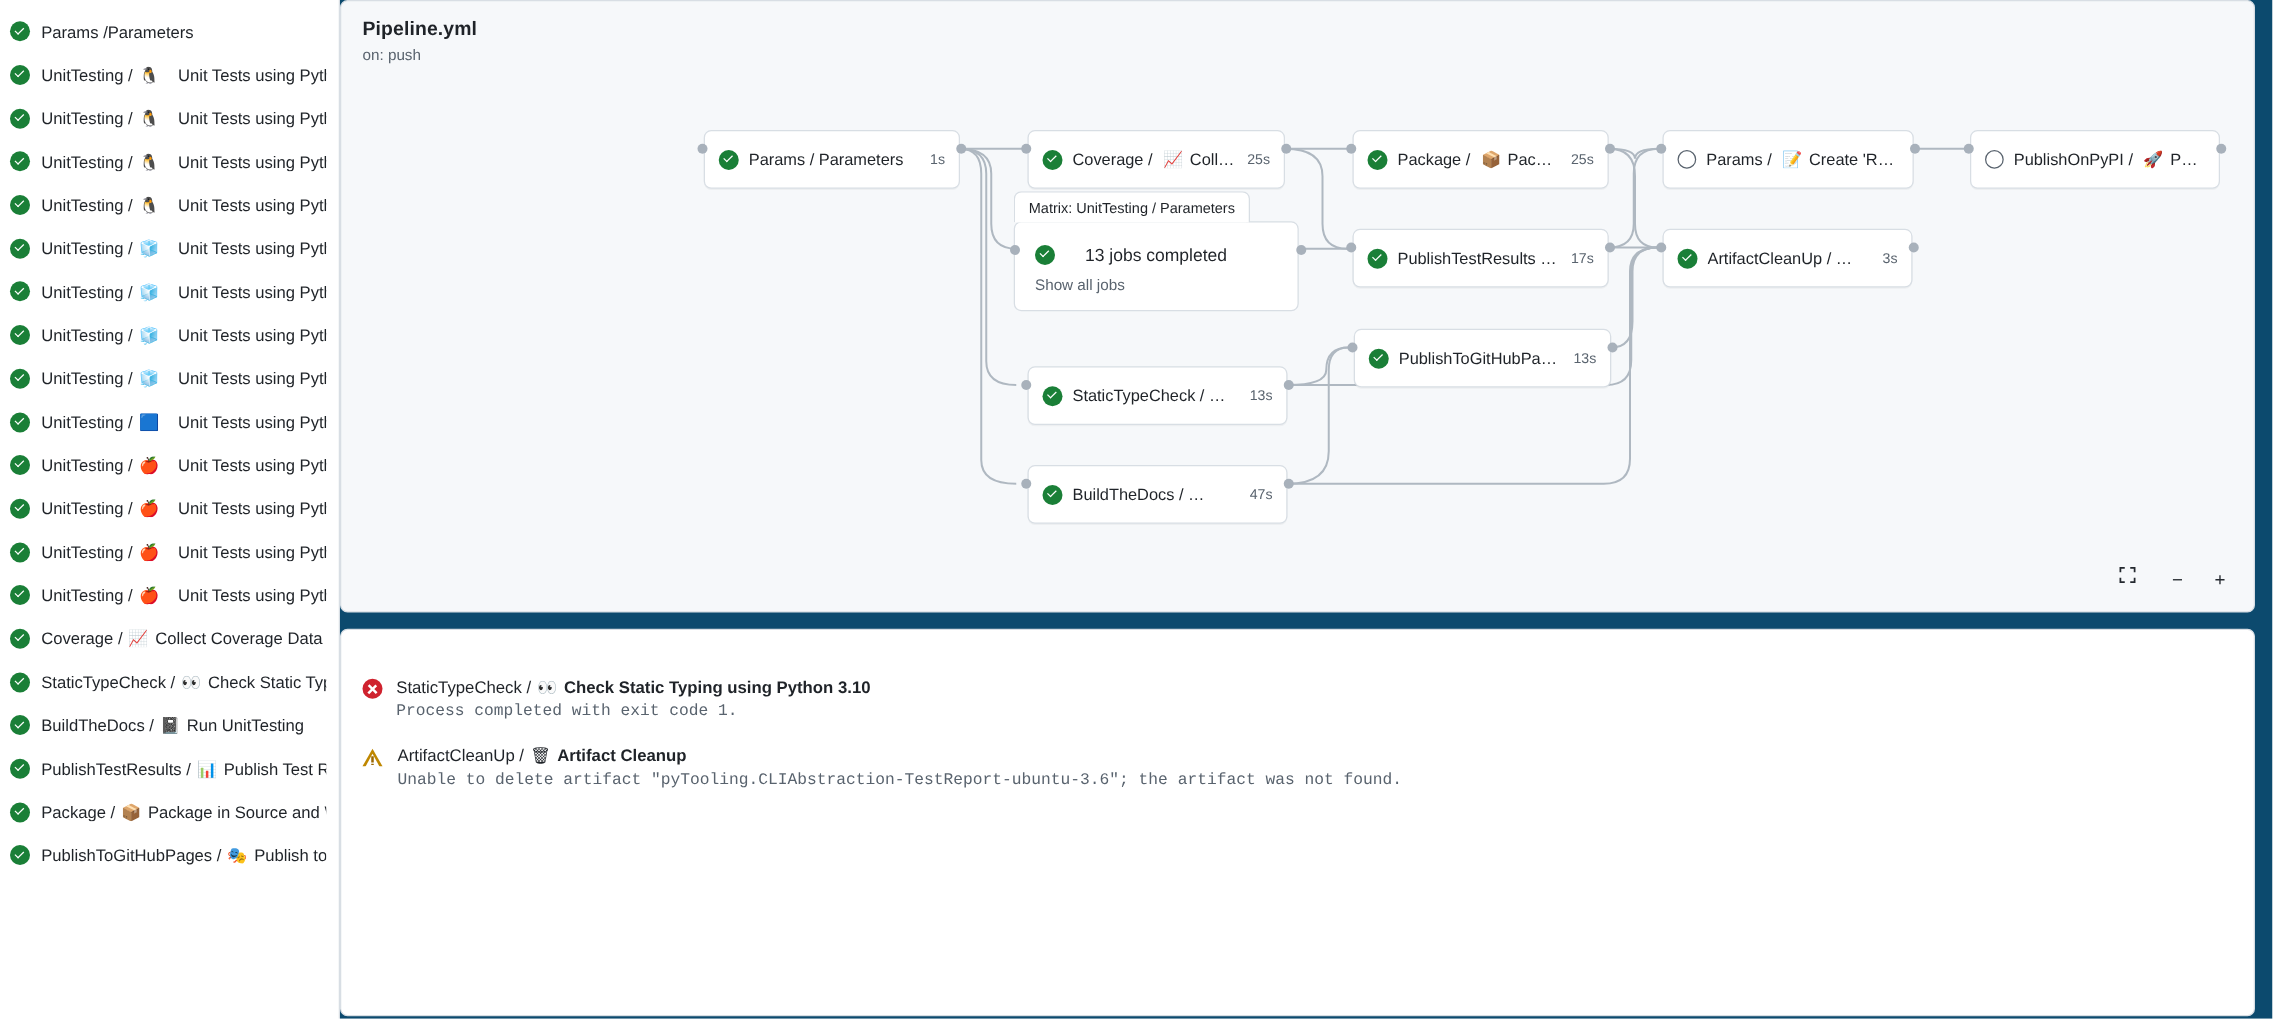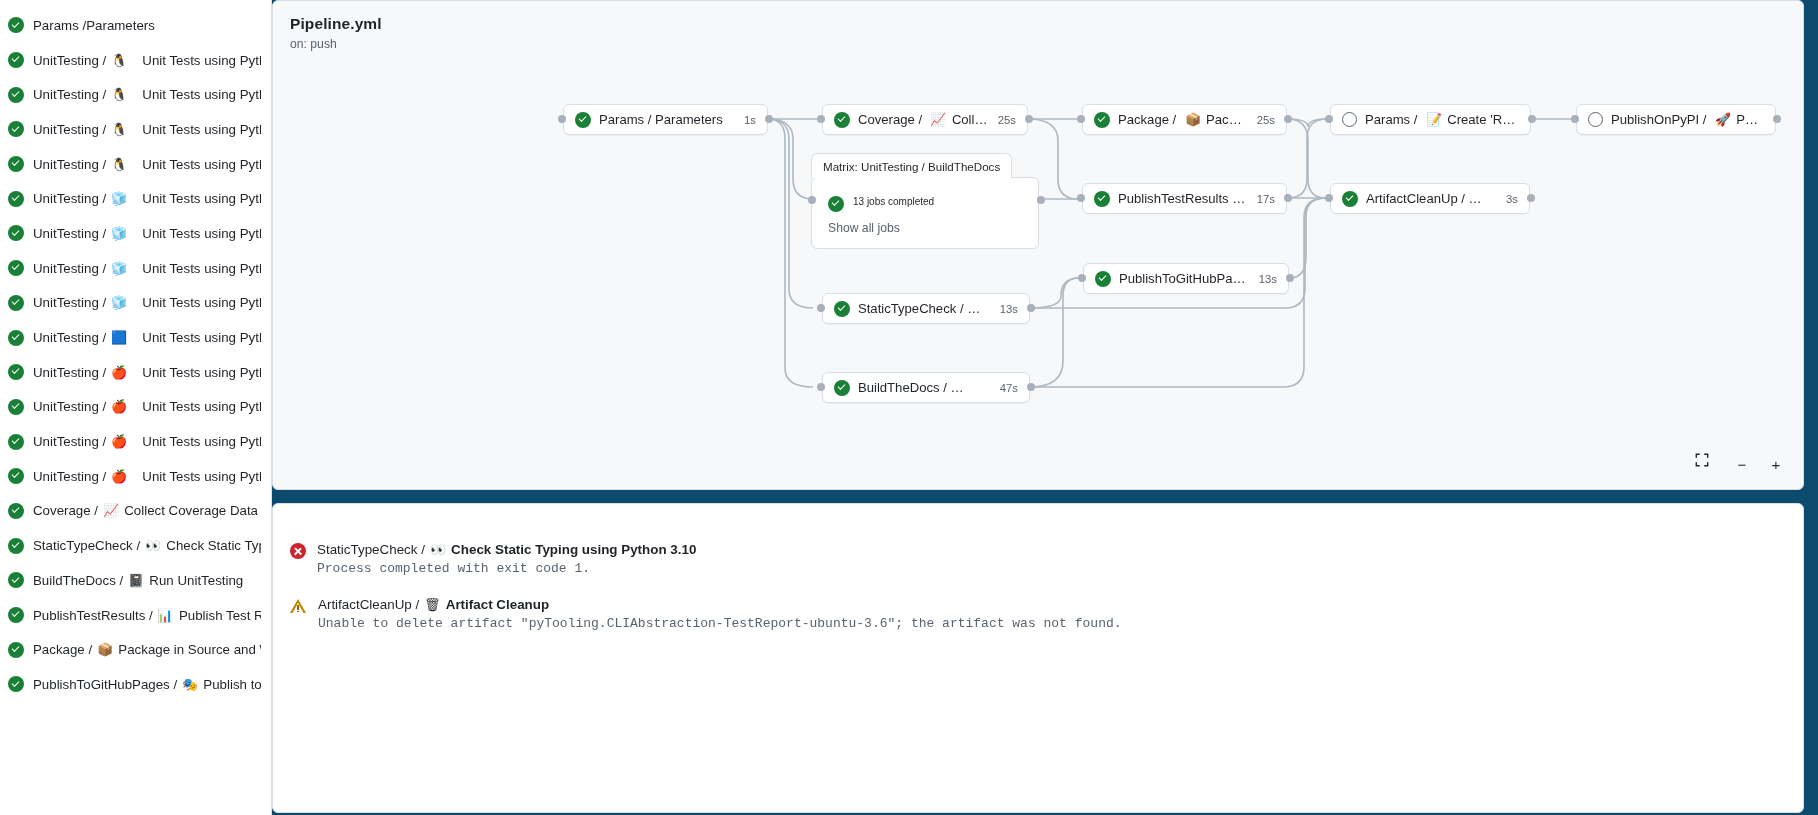--- a/index.html
+++ b/index.html
@@ -108,21 +108,21 @@
   }
   .graph-header { padding: 14px 0 0 17px; }
   .graph-title { font-size: 15.5px; font-weight: 600; color: #1f2328; letter-spacing: .1px; }
   .graph-sub { font-size: 12.2px; color: #59636e; margin-top: 4px; }
 
   .canvas { position: absolute; inset: 0; }
   .canvas svg { position: absolute; left: 0; top: 0; }
 
   .node {
     position: absolute;
-    height: 31px;
+    height: 47px;
     background: #ffffff;
     border: 1px solid #d8dee4;
     border-radius: 6px;
     display: flex; align-items: center;
     padding: 0 11px;
     font-size: 13.1px;
     color: #1f2328;
     white-space: nowrap;
     overflow: hidden;
     cursor: pointer;
@@ -150,21 +150,21 @@
     height: 25px; padding: 0 11px;
     background: #ffffff;
     border: 1px solid #d8dee4;
     border-bottom: none;
     border-radius: 6px 6px 0 0;
     display: flex; align-items: center;
     font-size: 11.6px; color: #1f2328;
     white-space: nowrap;
   }
   .matrix-body { padding: 18px 16px 14px 16px; }
-  .matrix-line { display: flex; font-size: 10px; }
+  .matrix-line { display: flex; font-size: 14px; gap: 15px; }
   .matrix-line .st { margin-right: 9px; display: flex; }
   .matrix-sub { margin-top: 9px; font-size: 12.2px; color: #59636e; cursor: pointer; }
 
   .zoom-ctrls {
     position: absolute; right: 16px; bottom: 14px;
     display: flex; align-items: center; gap: 14px;
   }
   .zbtn {
     width: 22px; height: 22px;
     display: flex; align-items: center; justify-content: center;
@@ -548,21 +548,21 @@
                 <span class="ico-skip"></span>
               </span>
               <span class="lbl"><span>PublishOnPyPI / </span><span class="emj">🚀</span><span>Publish to ...</span></span>
             </div>
             <div class="node-port" style="left: 1298px; top: 114px;"></div>
             <div class="node-port" style="left: 1500px; top: 114px;"></div>
           </div>
 
         <div class="matrix" style="left:538px; top:176px; width:228px; height:72px;">
           <div class="matrix-tab">
-            <span>Matrix: UnitTesting / BuildTheDocs</span>
+            <span>Matrix: UnitTesting / Parameters</span>
           </div>
           <div class="matrix-body">
             <div class="matrix-line">
               <span class="st">
                   <span class="ico-ok"></span>
                 </span>
               <span>13 jobs completed</span>
             </div>
             <div class="matrix-sub">Show all jobs</div>
           </div>

